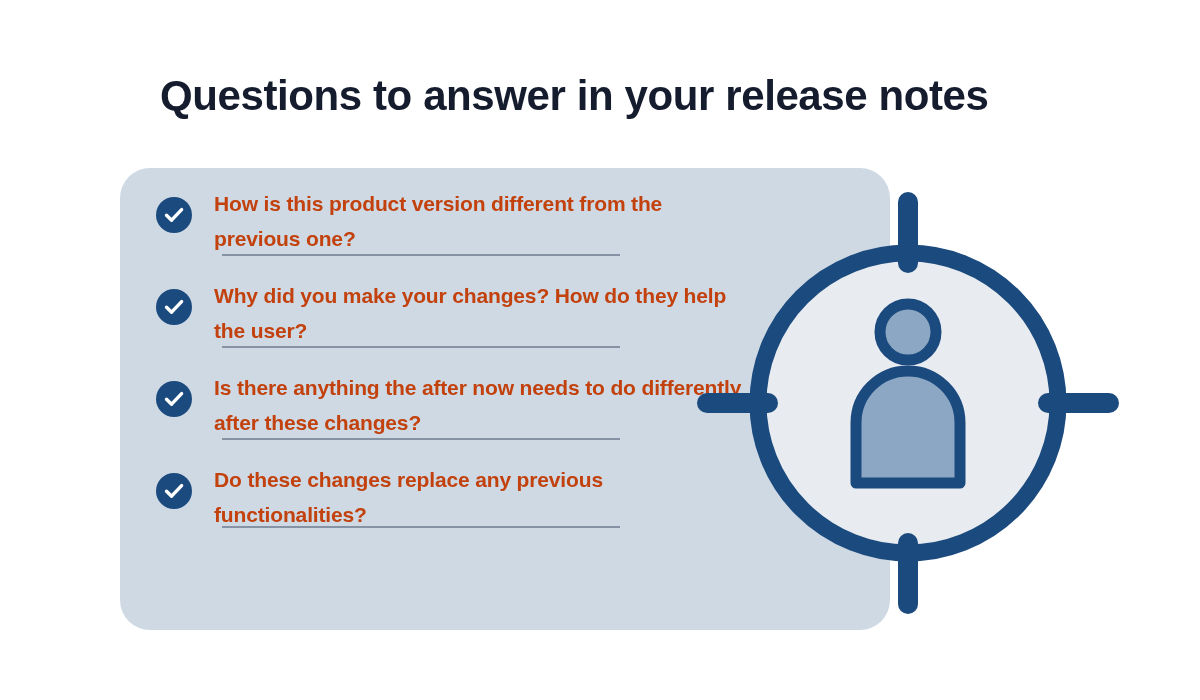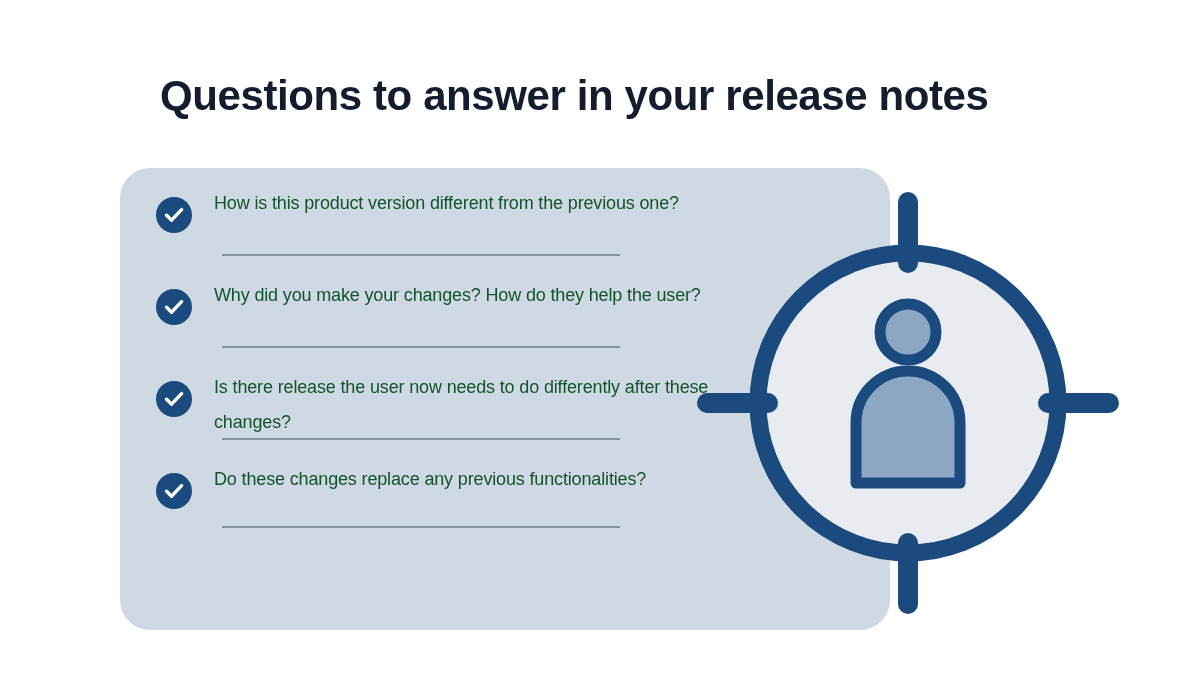--- a/index.html
+++ b/index.html
@@ -73,24 +73,24 @@
     flex: 0 0 auto;
     width: 36px;
     height: 36px;
     margin-top: 11px;
     margin-right: 22px;
     display: block;
   }
 
   .check-text {
     flex: 1 1 auto;
-    font-size: 18px;
+    font-size: 21px;
     line-height: 35px;
-    font-weight: 400;
-    color: #14532d;
+    font-weight: 700;
+    color: #c2410c;
     letter-spacing: -0.15px;
     max-width: 520px;
     font-stretch: condensed;
   }
 
   .divider {
     position: absolute;
     left: 102px;
     width: 398px;
     height: 2px;
@@ -163,21 +163,21 @@
       <div class="divider div-2"></div>
 
       <div class="check-item item-3">
         <div class="check-item-row">
           <span class="check-icon">
             <svg viewBox="0 0 36 36" xmlns="http://www.w3.org/2000/svg">
               <circle cx="18" cy="18" r="18" fill="#1b4a7e"></circle>
               <path d="M10.5 18.3 L15.6 23.2 L25.6 12.6" fill="none" stroke="#ffffff" stroke-width="3.4" stroke-linecap="round" stroke-linejoin="round"></path>
             </svg>
           </span>
-          <span class="check-text">Is there release the user now needs to do differently after these changes?</span>
+          <span class="check-text">Is there anything the after now needs to do differently after these changes?</span>
         </div>
       </div>
       <div class="divider div-3"></div>
 
       <div class="check-item item-4">
         <div class="check-item-row">
           <span class="check-icon">
             <svg viewBox="0 0 36 36" xmlns="http://www.w3.org/2000/svg">
               <circle cx="18" cy="18" r="18" fill="#1b4a7e"></circle>
               <path d="M10.5 18.3 L15.6 23.2 L25.6 12.6" fill="none" stroke="#ffffff" stroke-width="3.4" stroke-linecap="round" stroke-linejoin="round"></path>

